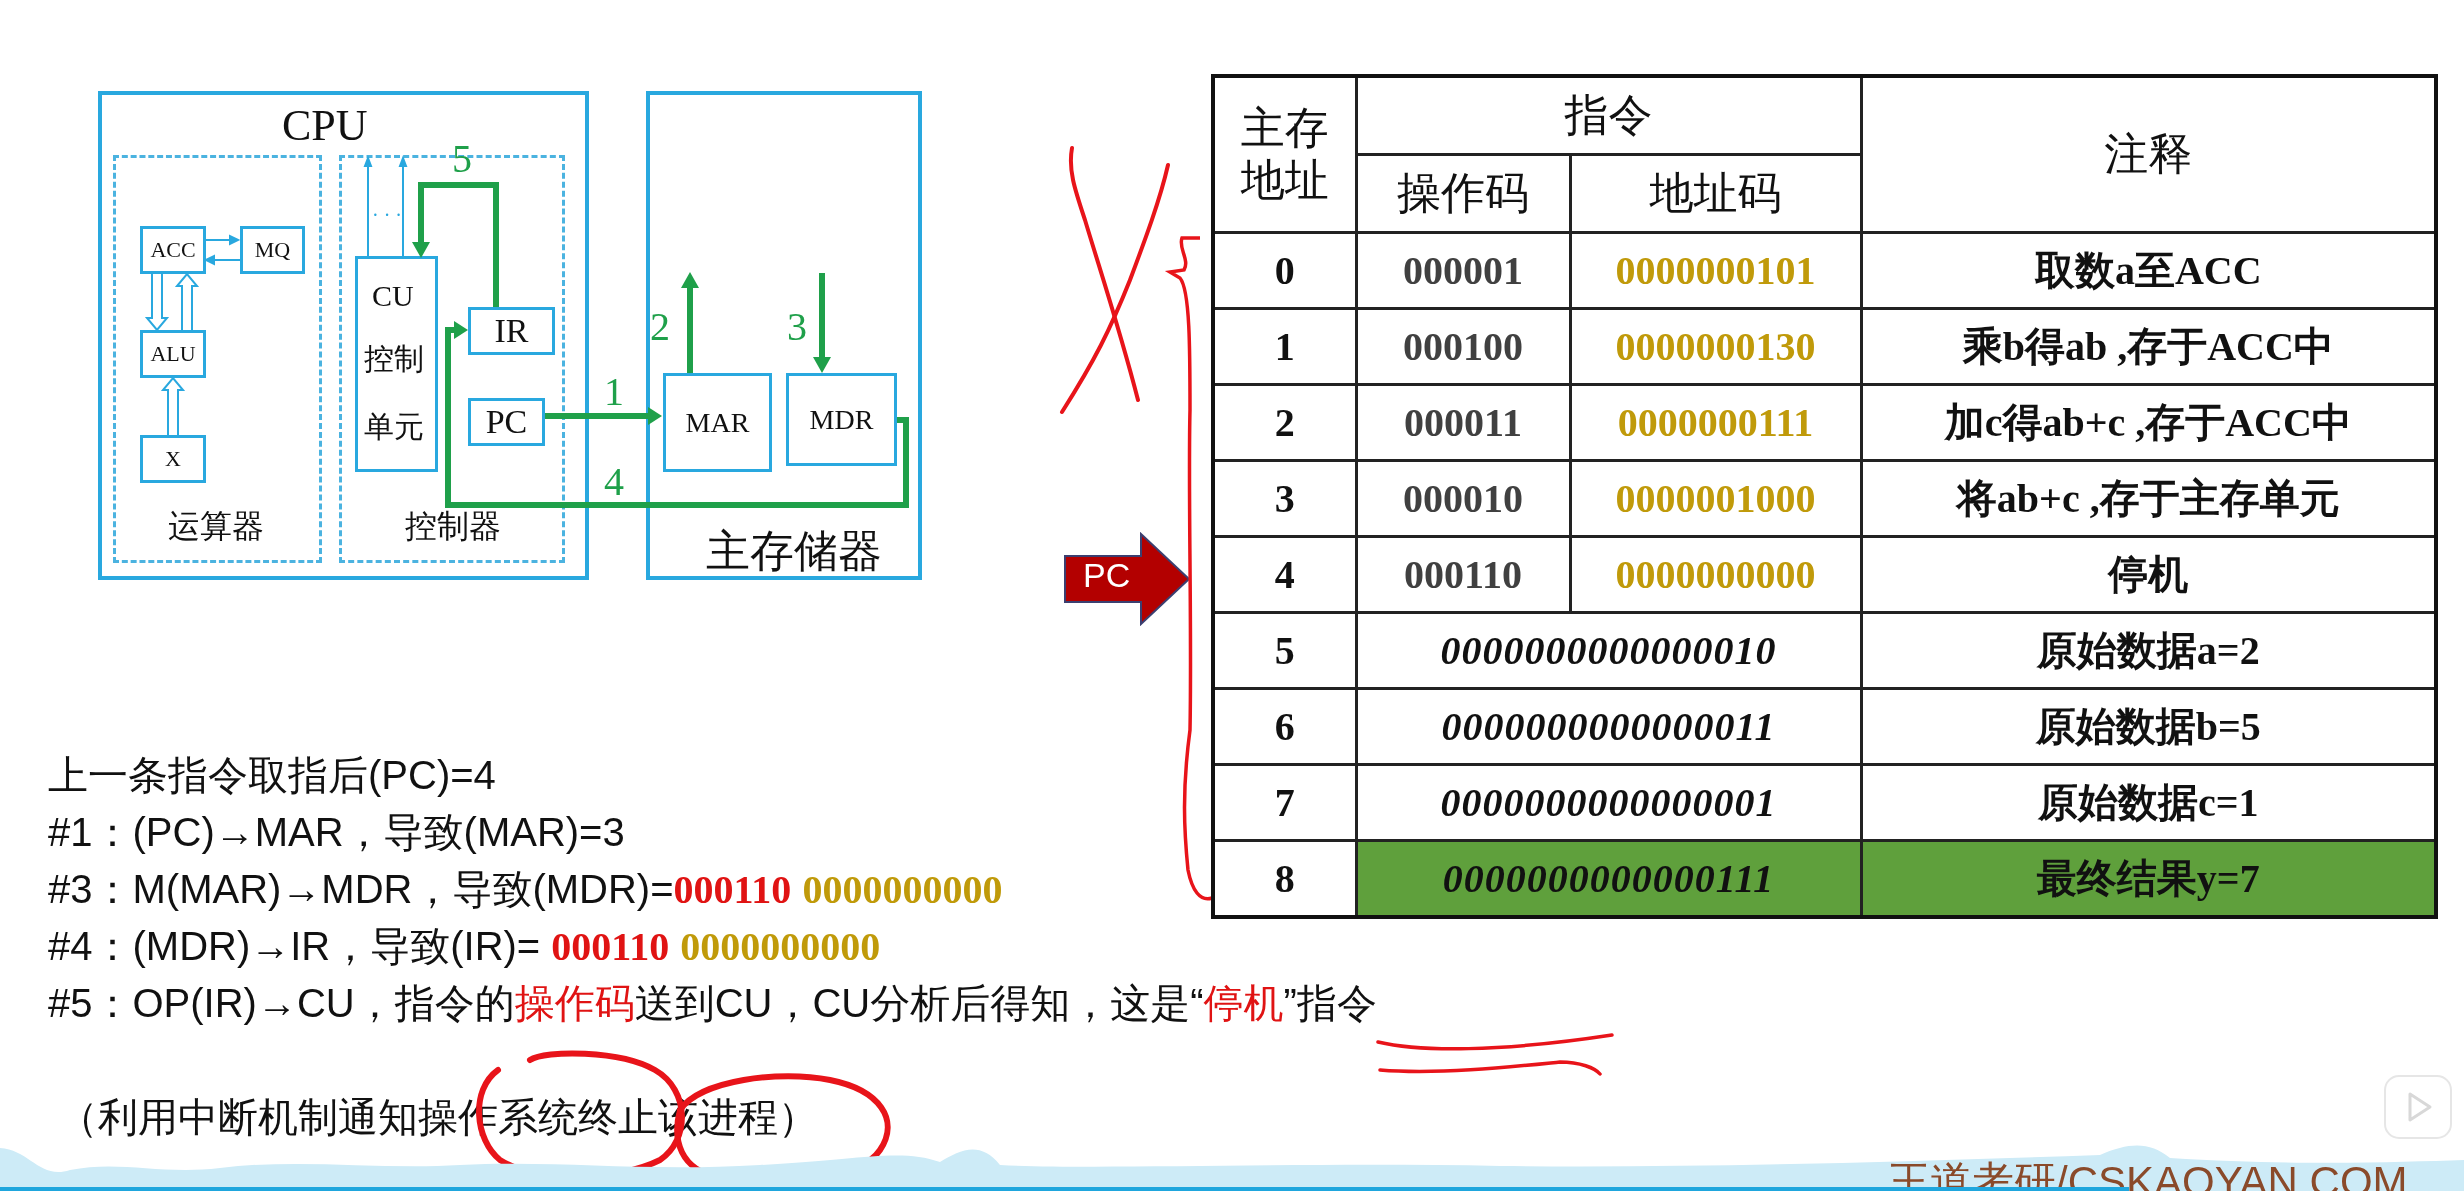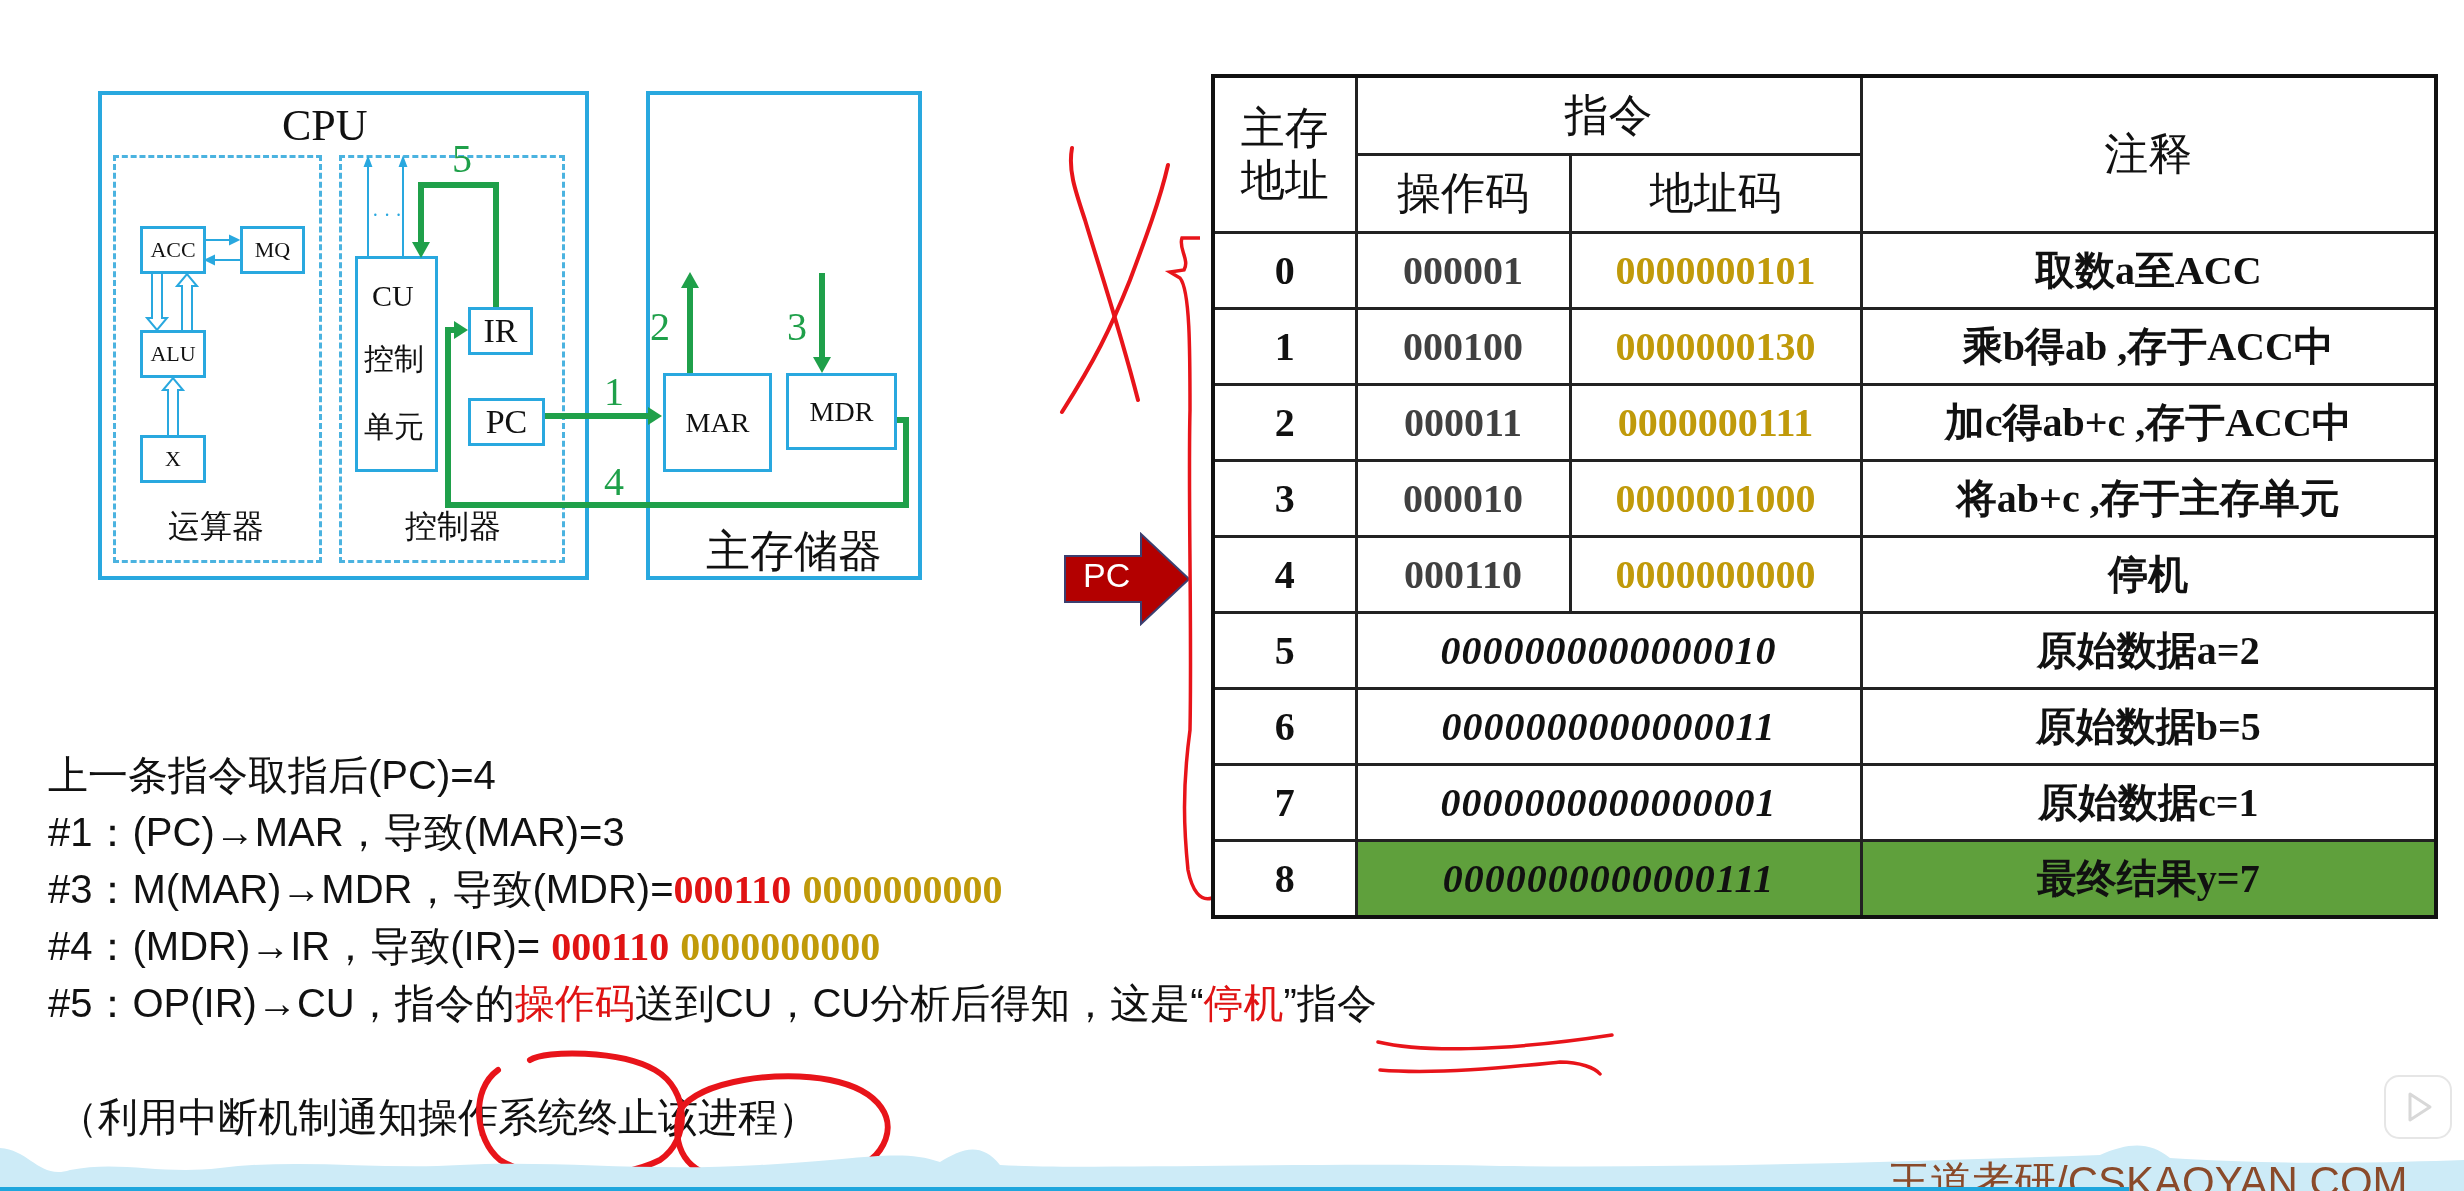--- a/index.html
+++ b/index.html
@@ -90,26 +90,26 @@
     </g>
     <text x="372" y="222" font-size="20" fill="#29a8df" font-family="Liberation Serif, serif">· · ·</text>
   </svg>
 
   <div class="abs blue-thin" style="left:355px;top:256px;width:83px;height:216px;">
     <div class="abs lbl" style="left:14px;top:20px;font-size:30px;">CU</div>
     <div class="abs lbl" style="left:6px;top:80px;font-size:30px;">控制</div>
     <div class="abs lbl" style="left:6px;top:148px;font-size:30px;">单元</div>
   </div>
 
-  <div class="abs blue-thin reg" style="left:468px;top:307px;width:65px;height:48px;font-size:34px;">IR</div>
+  <div class="abs blue-thin reg" style="left:468px;top:307px;width:87px;height:48px;font-size:34px;">IR</div>
   <div class="abs blue-thin reg" style="left:468px;top:398px;width:77px;height:48px;font-size:34px;">PC</div>
 
   <div class="abs blue-box" style="left:646px;top:91px;width:276px;height:489px;"></div>
   <div class="abs blue-thin reg" style="left:663px;top:373px;width:109px;height:99px;font-size:28px;">MAR</div>
-  <div class="abs blue-thin reg" style="left:786px;top:373px;width:111px;height:77px;font-size:28px;">MDR</div>
+  <div class="abs blue-thin reg" style="left:786px;top:373px;width:111px;height:93px;font-size:28px;">MDR</div>
   <div class="abs lbl" style="left:706px;top:522px;font-size:44px;">主存储器</div>
 
 
   <svg class="abs" style="left:0;top:0;" width="1060" height="600">
     <g stroke="#1fa04a" stroke-width="6" fill="none" stroke-linejoin="miter">
 
       <line x1="545" y1="416" x2="652" y2="416"></line>
 
       <line x1="690" y1="373" x2="690" y2="285"></line>
 

